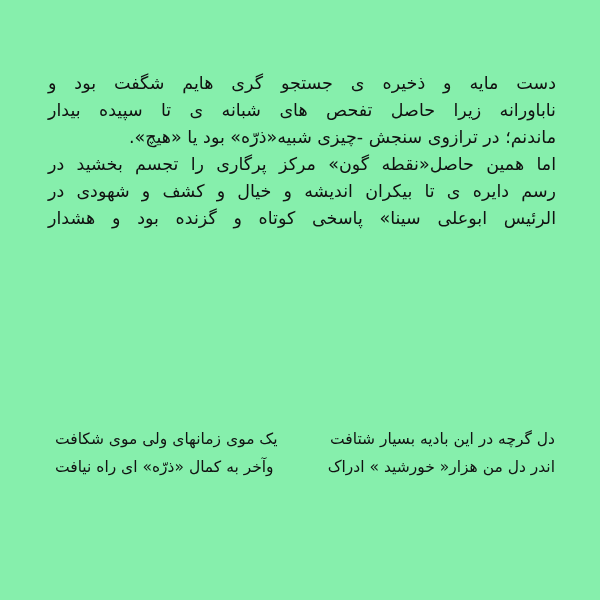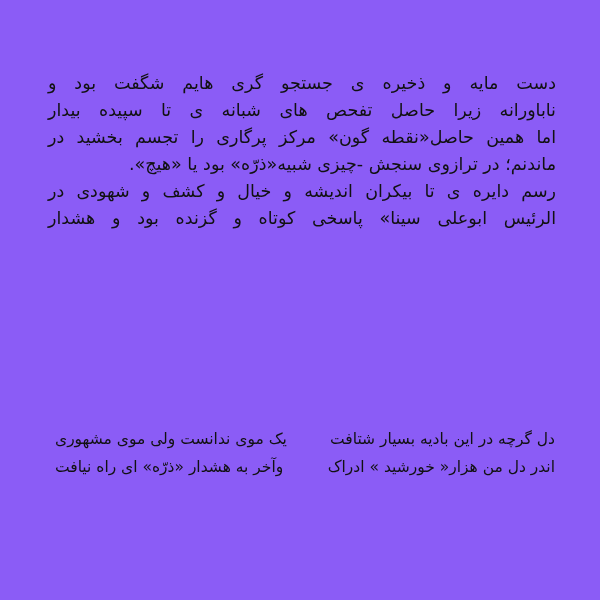--- a/index.html
+++ b/index.html
@@ -7,21 +7,21 @@
       padding: 0;
       background: #ffffff;
       width: 600px;
       height: 600px;
       overflow: hidden;
     }
     .page {
       position: relative;
       width: 600px;
       height: 600px;
-      background: #8b5cf6;
+      background: #86efac;
       color: #111111;
       font-family: "DejaVu Sans", sans-serif;
     }
     .prose {
       position: absolute;
       top: 70px;
       left: 48px;
       width: 508px;
       direction: rtl;
       font-size: 17.5px;
@@ -54,29 +54,29 @@
       white-space: nowrap;
     }
   </style>
 </head>
 <body>
 
 <div class="page">
   <div class="prose">
     <span class="line">دست مایه و ذخیره ی جستجو گری هایم شگفت بود و</span>
     <span class="line">ناباورانه زیرا حاصل تفحص های شبانه ی تا سپیده بیدار</span>
+    <span class="line short">ماندنم؛ در ترازوی سنجش -چیزی شبیه«ذرّه» بود یا «هیچ».</span>
     <span class="line">اما همین حاصل«نقطه گون» مرکز پرگاری را تجسم بخشید در</span>
-    <span class="line short">ماندنم؛ در ترازوی سنجش -چیزی شبیه«ذرّه» بود یا «هیچ».</span>
     <span class="line">رسم دایره ی تا بیکران اندیشه و خیال و کشف و شهودی در</span>
     <span class="line">الرئیس ابوعلی سینا» پاسخی کوتاه و گزنده بود و هشدار</span>
   </div>
 
   <div class="poem">
     <div class="couplet">
       <span class="hemistich">دل گرچه در این بادیه بسیار شتافت</span>
-      <span class="hemistich">یک موی ندانست ولی موی مشهوری</span>
+      <span class="hemistich">یک موی زمانهای ولی موی شکافت</span>
     </div>
     <div class="couplet">
       <span class="hemistich">اندر دل من هزار« خورشید » ادراک</span>
-      <span class="hemistich">وآخر به  هشدار «ذرّه» ای راه نیافت</span>
+      <span class="hemistich">وآخر به  کمال «ذرّه» ای راه نیافت</span>
     </div>
   </div>
 </div>
 
 </body></html>

